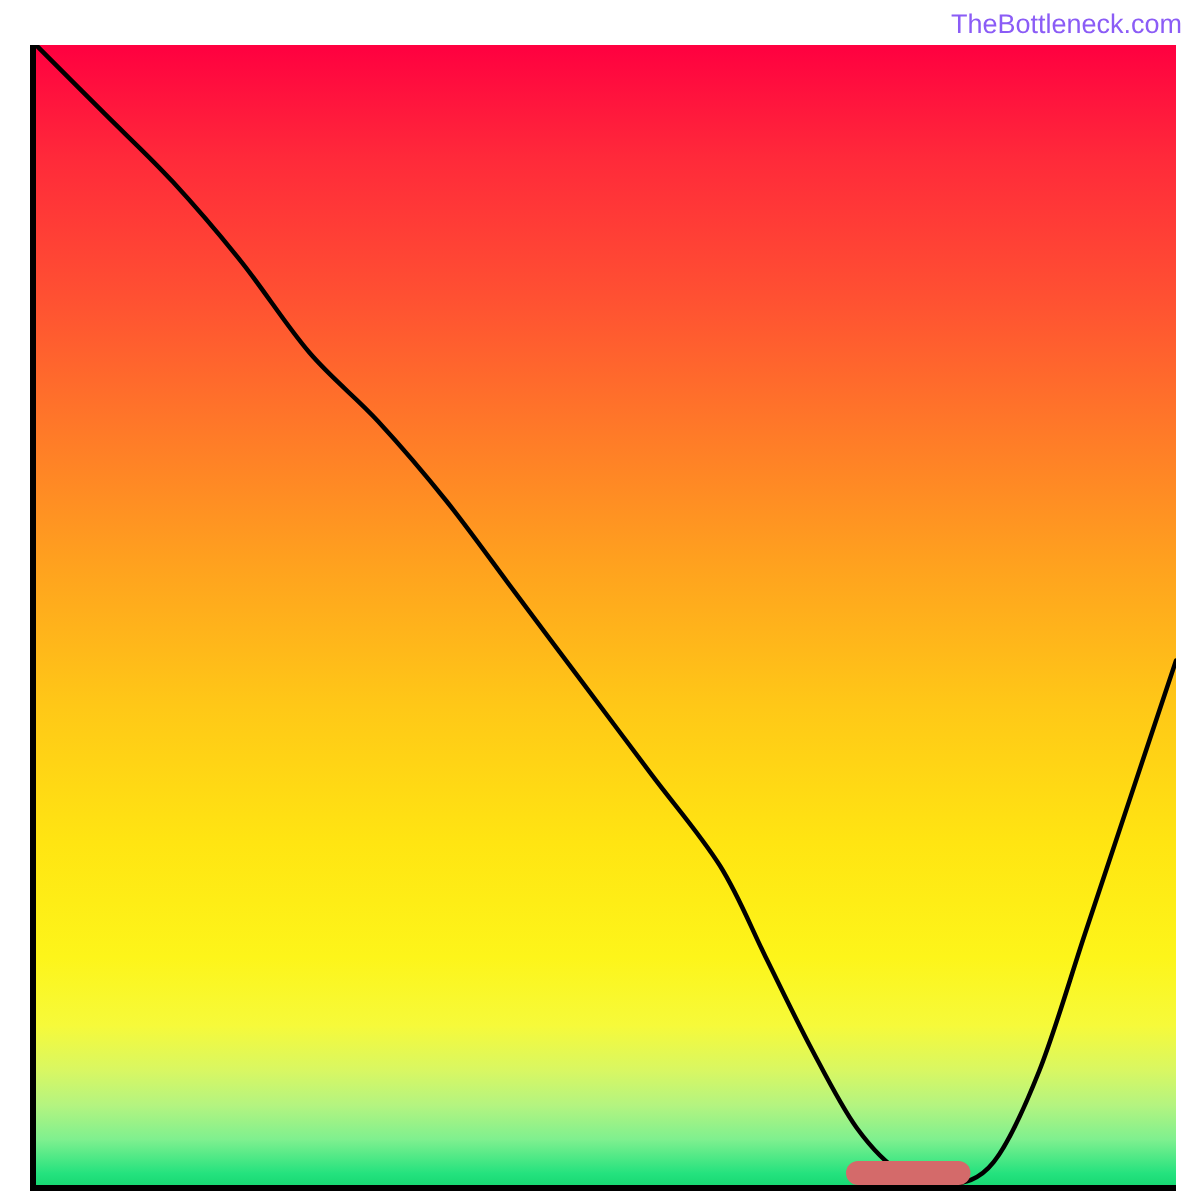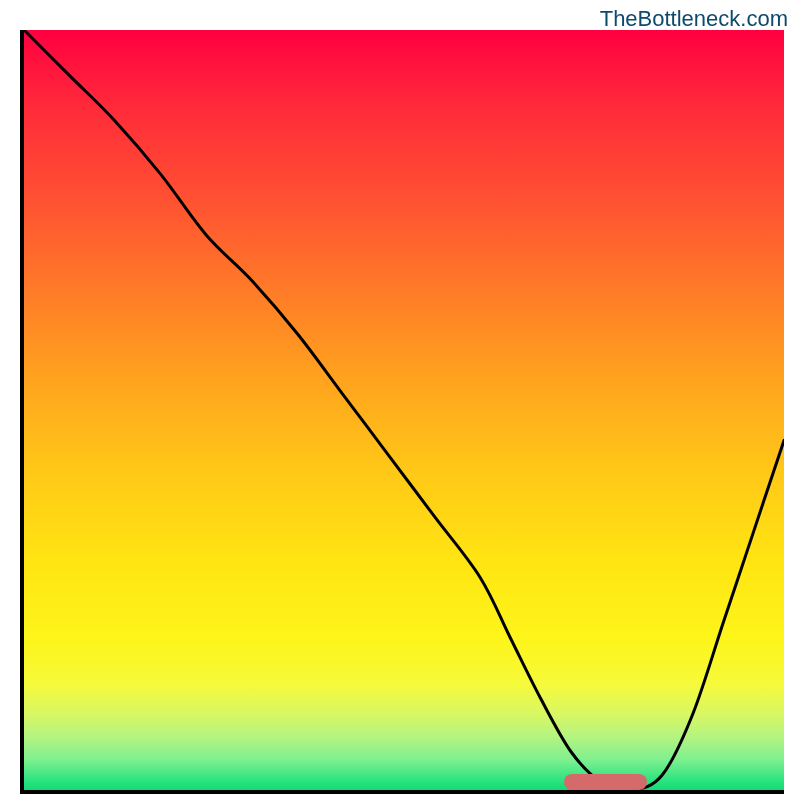--- a/index.html
+++ b/index.html
@@ -12,22 +12,22 @@
   }
   .chart-wrap {
     width: 800px;
     height: 800px;
     position: relative;
   }
   .watermark {
     position: absolute;
     top: 6px;
     right: 12px;
-    font-size: 22px;
-    color: #0c4a6e;
+    font-size: 18px;
+    color: #8b5cf6;
     z-index: 4;
     font-weight: 400;
   }
   .plot-region {
     position: absolute;
     left: 20px;
     top: 30px;
     width: 760px;
     height: 760px;
     background: linear-gradient(

